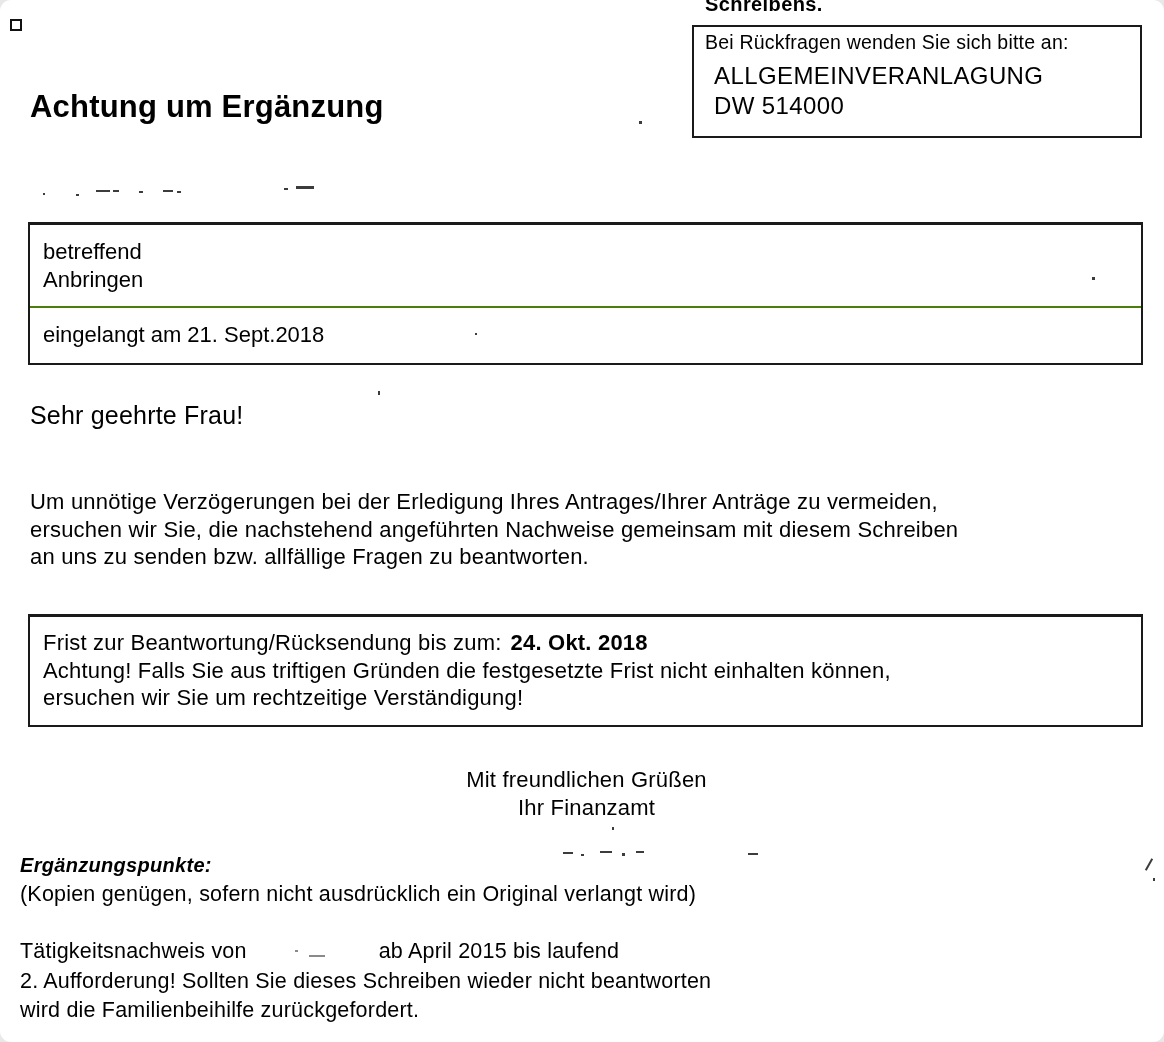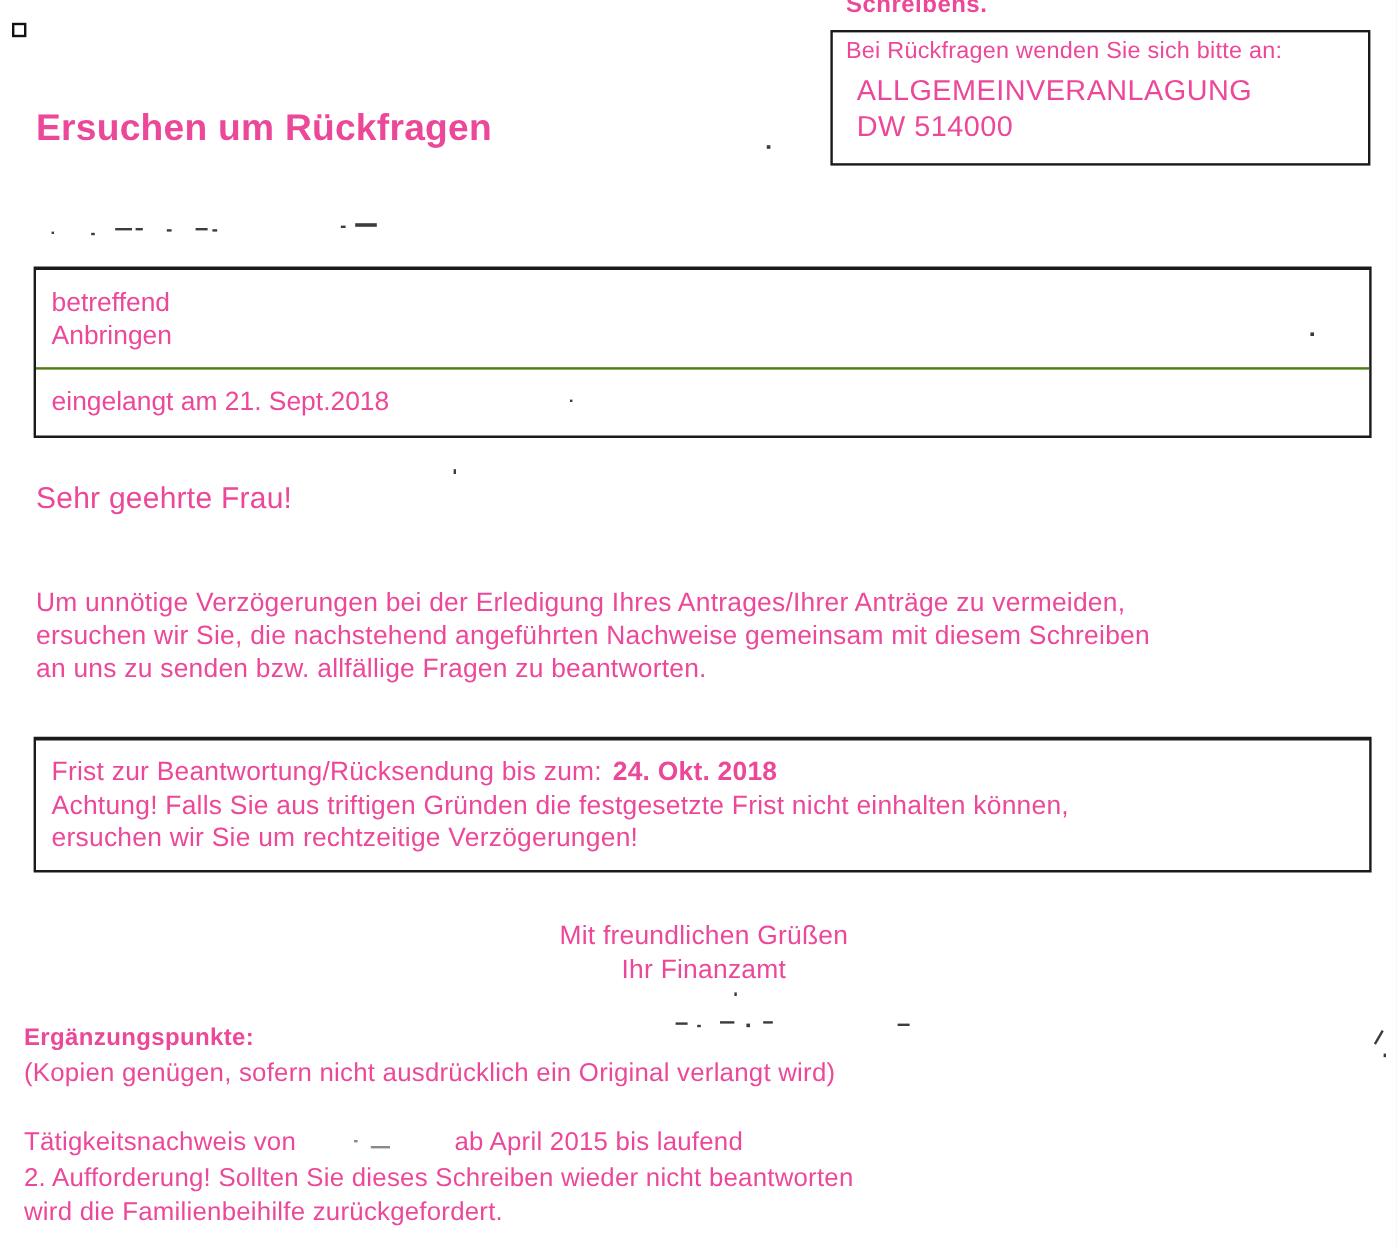--- a/index.html
+++ b/index.html
@@ -1,23 +1,24 @@
 <!DOCTYPE html>
 <html><head>
 <meta charset="utf-8">
 <style>
   html,body { margin:0; padding:0; background:#e8e8e8; }
   .page {
     position:relative;
     width:1164px; height:1042px;
     background:#ffffff;
     font-family:"Liberation Sans", sans-serif;
-    color:#ec4899;
+    color:#000000;
     overflow:hidden;
     margin:0 auto;
+    border-radius:11px;
   }
   .abs { position:absolute; }
 
   
   .corner-square { left:10px; top:19px; width:8px; height:8px; border:2px solid #111; }
 
   
   .top-fragment { left:705px; top:-7px; font-size:20px; font-weight:bold; letter-spacing:0.4px; }
 
   
@@ -43,21 +44,21 @@
 
   
   .deadline-box { left:28px; top:614px; width:1115px; height:113px;
     border:2px solid #1a1a1a; border-top-width:3px; box-sizing:border-box;
     padding:12px 0 0 13px; font-size:22px; line-height:27.5px; letter-spacing:0.2px; white-space:nowrap; }
   .deadline-date { font-weight:bold; margin-left:9px;text-align:center; }
 
   .closing { left:30px; top:766px; width:1113px; text-align:center;
     font-size:22px; line-height:27.5px; letter-spacing:0.2px; }
 
-  .supp-heading { left:20px; top:854px; font-size:20px; font-weight:bold; letter-spacing:0.3px; }
+  .supp-heading { left:20px; top:854px; font-size:20px; font-weight:bold; letter-spacing:0.3px;font-style:italic; }
   .supp-note { left:20px; top:882px; font-size:21.5px; letter-spacing:0.2px; }
   .supp-items { left:20px; top:937px; font-size:21.5px; line-height:29.5px; letter-spacing:0.2px; white-space:nowrap; }
   .name-gap { display:inline-block; position:relative; width:132px; height:10px; }
   .name-gap i { position:absolute; background:#8a8a8a; }
   .name-gap .g1 { left:48px; bottom:6px; width:3px; height:2px; }
   .name-gap .g2 { left:62px; bottom:1px; width:16px; height:2px; }
 
   
   .art { position:absolute; background:#3c3c3c; }
 </style>
@@ -69,21 +70,21 @@
   <div class="abs corner-square"></div>
 
   <div class="abs top-fragment">Schreibens.</div>
 
   <div class="abs contact-box">
     <div class="contact-heading">Bei Rückfragen wenden Sie sich bitte an:</div>
     <div class="contact-dept">ALLGEMEINVERANLAGUNG</div>
     <div class="contact-ext">DW 514000</div>
   </div>
 
-  <div class="abs title">Ersuchen um Rückfragen</div>
+  <div class="abs title">Achtung um Ergänzung</div>
 
   <div class="art" style="left:43px; top:193px; width:2px; height:2px;"></div>
   <div class="art" style="left:76px; top:194px; width:3px; height:2px;"></div>
   <div class="art" style="left:96px; top:190px; width:14px; height:2px;"></div>
   <div class="art" style="left:113px; top:190px; width:6px; height:2px;"></div>
   <div class="art" style="left:139px; top:191px; width:4px; height:2px;"></div>
   <div class="art" style="left:163px; top:190px; width:10px; height:2px;"></div>
   <div class="art" style="left:177px; top:191px; width:4px; height:2px;"></div>
   <div class="art" style="left:284px; top:188px; width:4px; height:2px;"></div>
   <div class="art" style="left:296px; top:186px; width:18px; height:3px;"></div>
@@ -106,21 +107,21 @@
     <div>Um unnötige Verzögerungen bei der Erledigung Ihres Antrages/Ihrer Anträge zu vermeiden,</div>
     <div>ersuchen wir Sie, die nachstehend angeführten Nachweise gemeinsam mit diesem Schreiben</div>
     <div>an uns zu senden bzw. allfällige Fragen zu beantworten.</div>
   </div>
 
   <div class="abs deadline-box">
     <div>
       <span>Frist zur Beantwortung/Rücksendung bis zum:</span><span class="deadline-date">24. Okt. 2018</span>
     </div>
     <div>Achtung! Falls Sie aus triftigen Gründen die festgesetzte Frist nicht einhalten können,</div>
-    <div>ersuchen wir Sie um rechtzeitige Verzögerungen!</div>
+    <div>ersuchen wir Sie um rechtzeitige Verständigung!</div>
   </div>
 
   <div class="abs closing">
     <div>Mit freundlichen Grüßen</div>
     <div>Ihr Finanzamt</div>
   </div>
 
   <div class="art" style="left:563px; top:852px; width:10px; height:2px;"></div>
   <div class="art" style="left:581px; top:854px; width:3px; height:2px;"></div>
   <div class="art" style="left:600px; top:851px; width:12px; height:2px;"></div>

